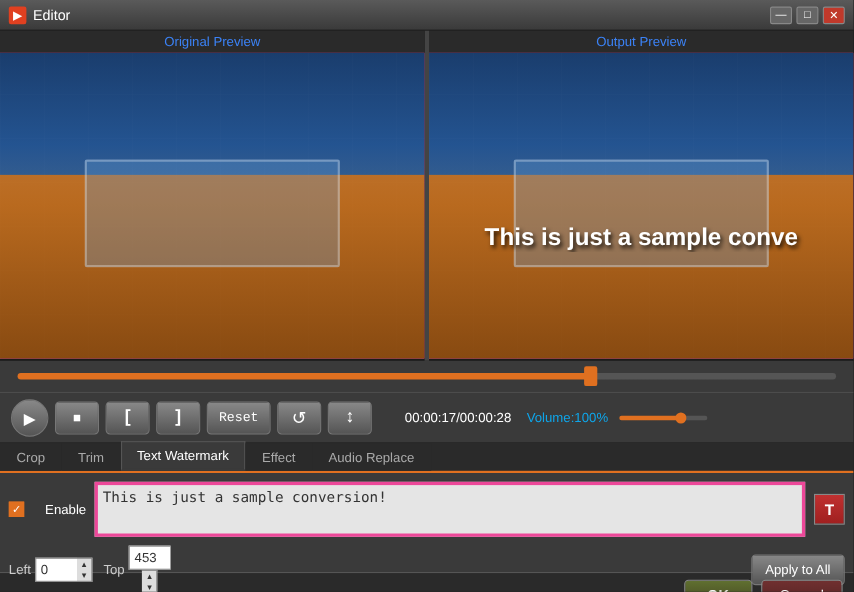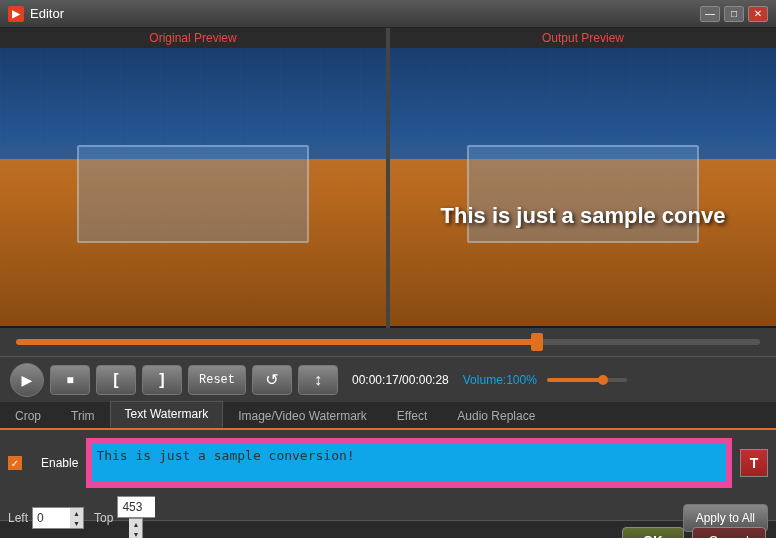--- a/index.html
+++ b/index.html
@@ -66,21 +66,21 @@
       background: #1a1a1a;
     }
     .preview-panel {
       flex: 1;
       position: relative;
       overflow: hidden;
     }
     .preview-label {
       text-align: center;
       font-size: 12px;
-      color: #ef4444;
+      color: #3b82f6;
       background: #2a2a2a;
       padding: 3px 0;
     }
     .preview-content {
       width: 100%;
       height: calc(100% - 22px);
       background: #ec4899;
       position: relative;
       overflow: hidden;
     }
@@ -180,21 +180,21 @@
       padding: 4px 10px;
       cursor: pointer;
       color: #fff;
       font-size: 12px;
       height: 30px;
       font-family: Liberation Mono, monospace;
     }
     .time-display {
       color: #fff;
       font-size: 12px;
-      margin-left: 8px;
+      margin-left: 24px;
     }
     .volume-label {
       color: #0ea5e9;
       font-size: 12px;
       margin-left: 8px;
     }
     .volume-slider {
       width: 80px;
       height: 4px;
       background: linear-gradient(to right, #e07020 70%, #555 70%);
@@ -268,22 +268,22 @@
       cursor: pointer;
     }
     .checkbox::after {
       content: '✓';
       font-size: 10px;
       color: #fff;
     }
     .text-input-box {
       flex: 1;
       height: 50px;
-      background: #0ea5e9;
-      border: 6px solid #ec4899;
+      background: #e5e5e5;
+      border: 3px solid #ec4899;
       color: #333;
       font-size: 13px;
       padding: 4px;
       resize: none;
     }
     .font-btn {
       width: 28px;
       height: 28px;
       background: linear-gradient(to bottom, #c03030, #a02020);
       border: 1px solid #888;
@@ -445,21 +445,20 @@
   <span class="volume-label">Volume:100%</span>
   <div class="volume-slider">
     <div class="volume-thumb"></div>
   </div>
 </div>
 
 <div class="tabs-bar">
   <div class="tab">Crop</div>
   <div class="tab">Trim</div>
   <div class="tab active">Text Watermark</div>
-  <div class="tab">Image/Video Watermark</div>
   <div class="tab">Effect</div>
   <div class="tab">Audio Replace</div>
 </div>
 
 <div class="watermark-panel">
   <div class="watermark-row1">
     <div class="enable-check">
       <div class="checkbox"></div>
       <span>Enable</span>
     </div>

